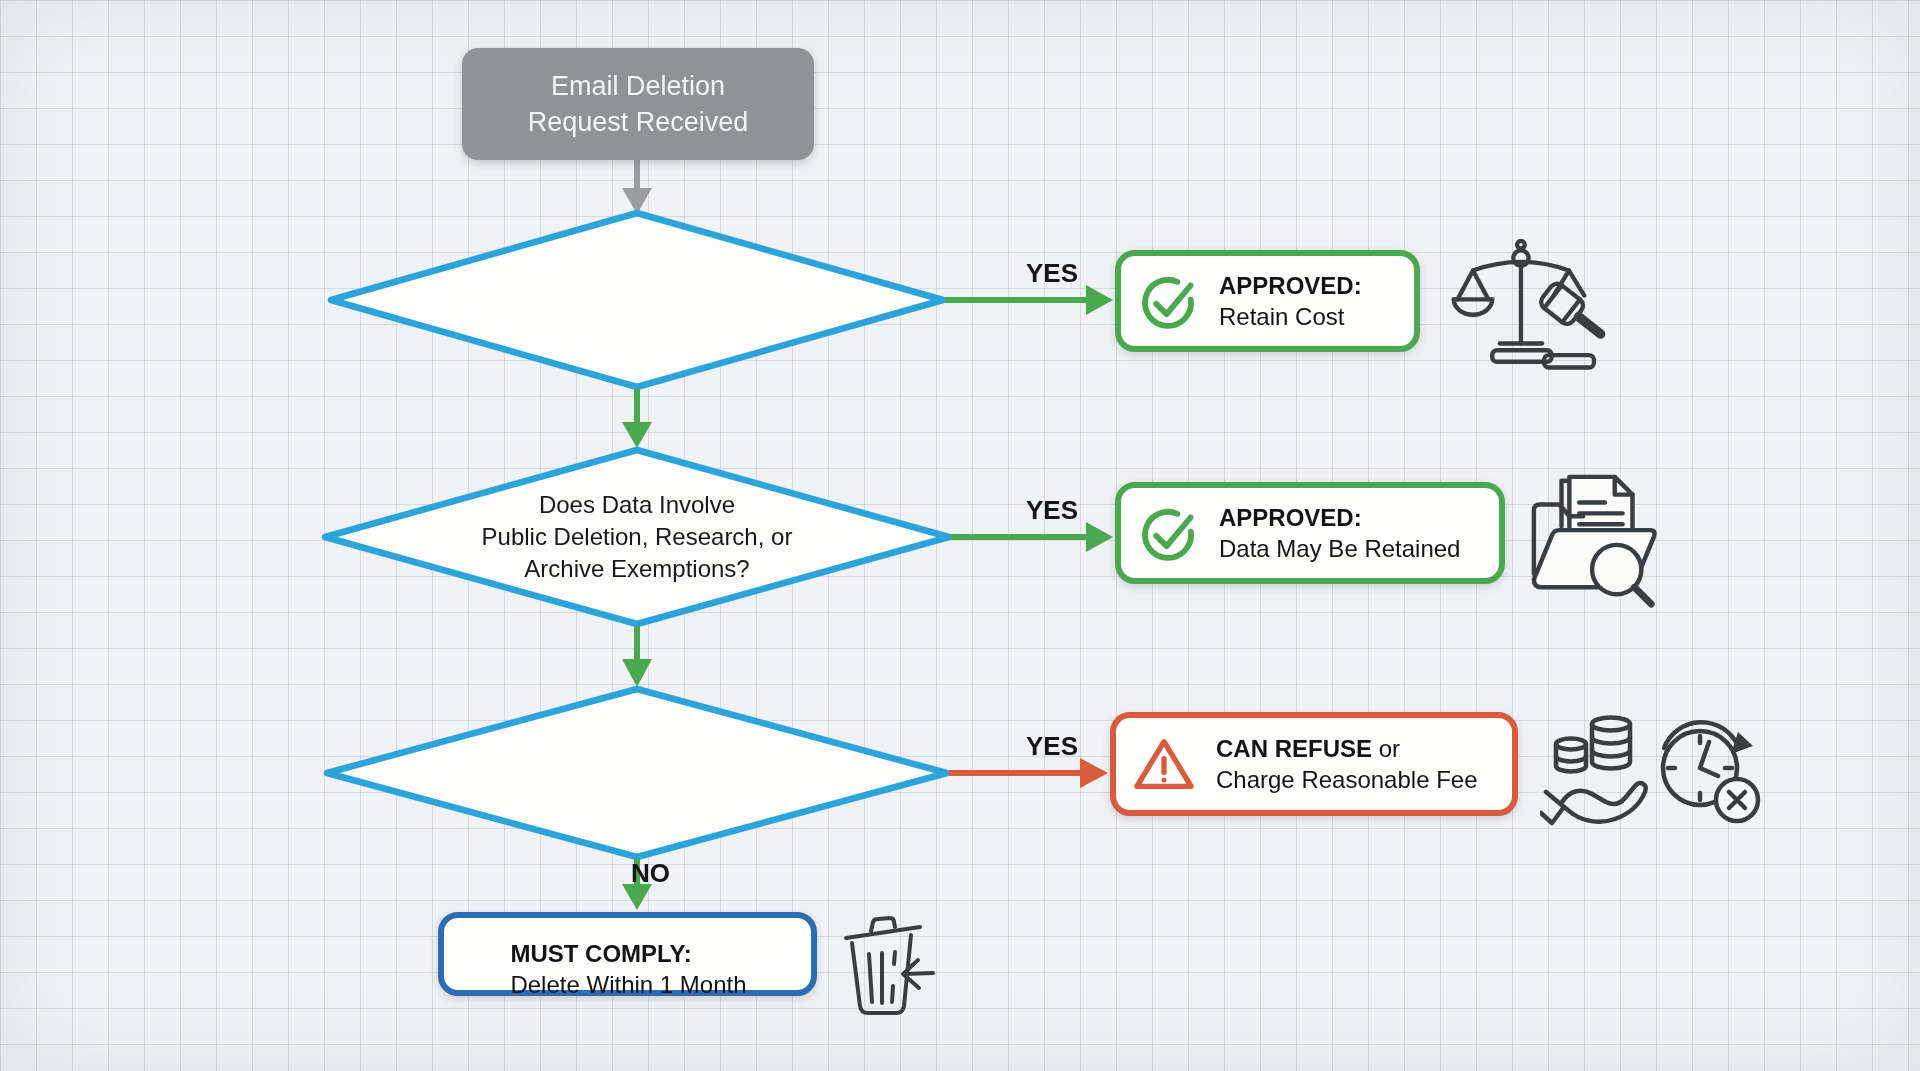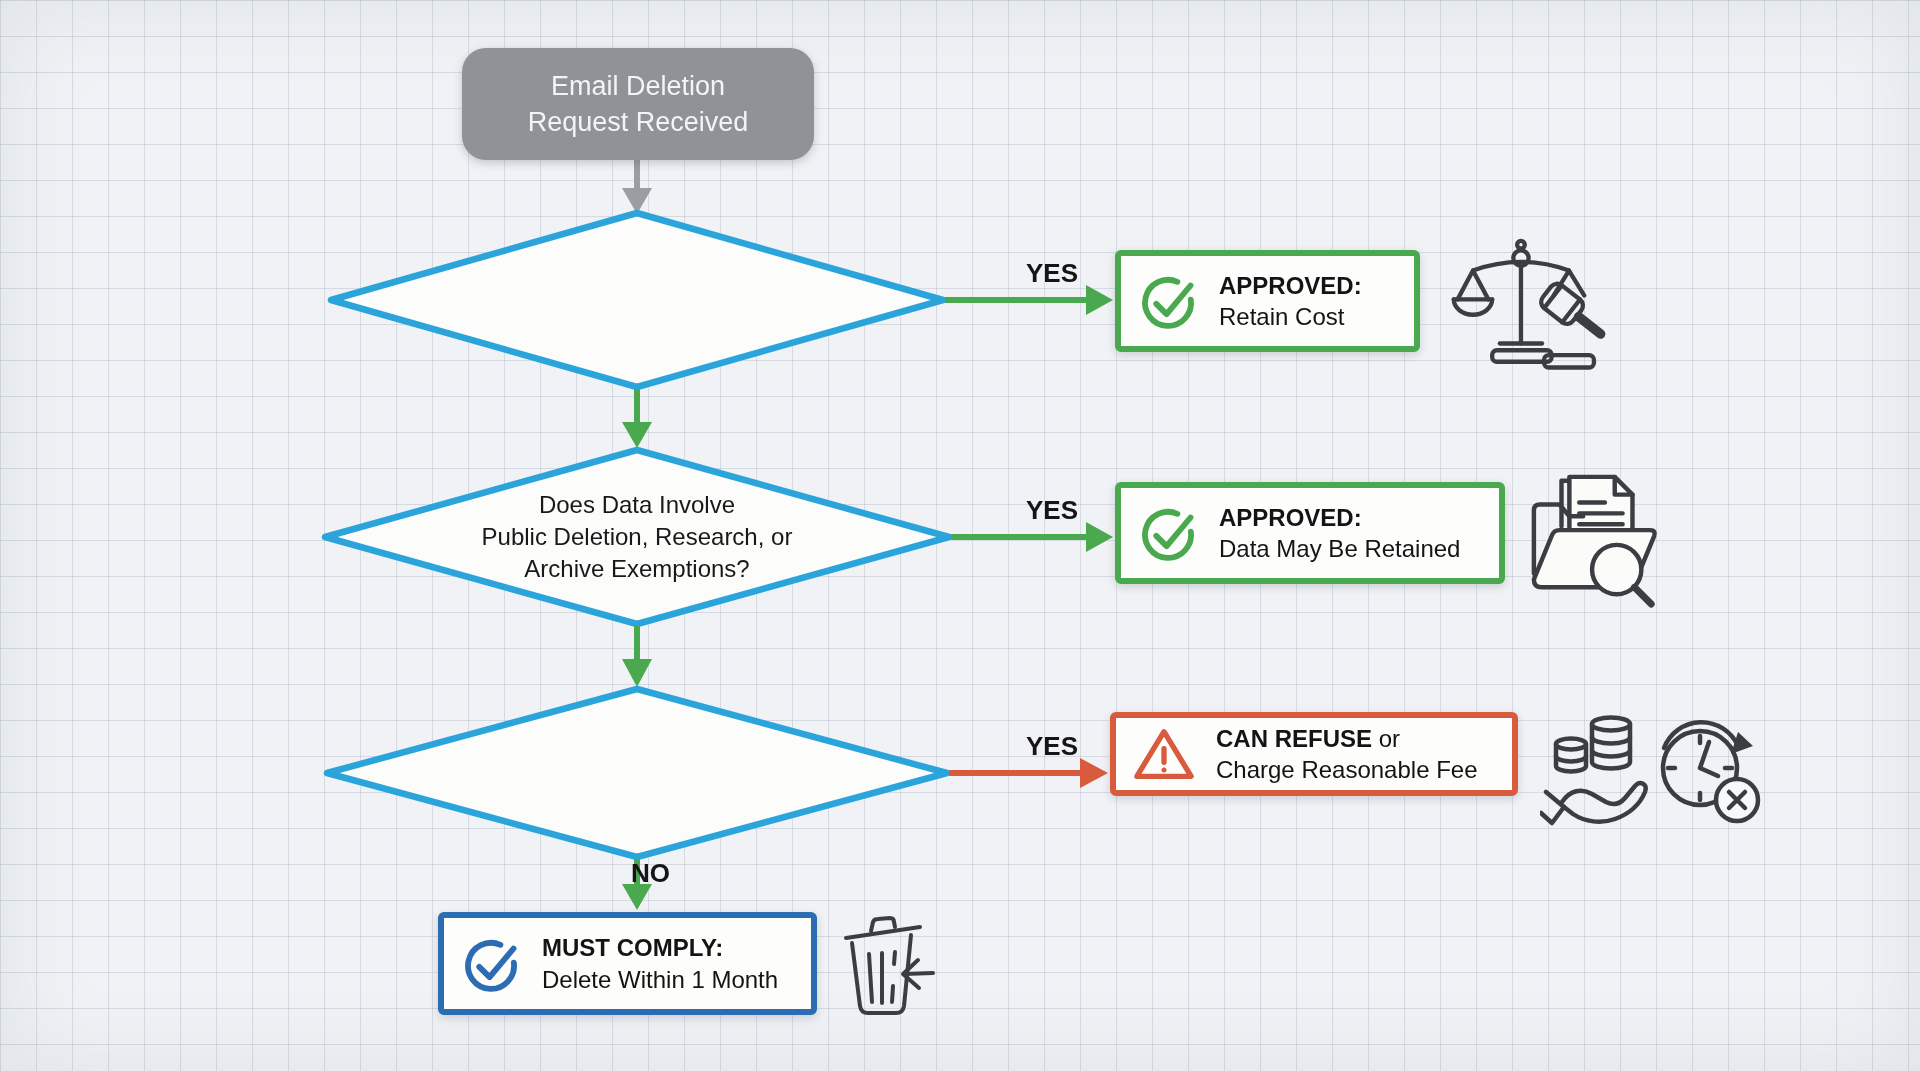--- a/index.html
+++ b/index.html
@@ -11,21 +11,21 @@
       linear-gradient(rgba(120,135,160,0.22) 1px, transparent 1px),
       linear-gradient(90deg, rgba(120,135,160,0.22) 1px, transparent 1px);
     background-size:36px 36px;
     box-shadow:inset 0 0 90px rgba(90,105,130,0.12);
   }
   .layer{position:absolute;left:0;top:0;width:1920px;height:1071px;}
   .abs{position:absolute;}
 
   .start-node{
     left:462px;top:48px;width:352px;height:112px;
-    background:#8f9397;border-radius:24px;
+    background:#8f9397;border-radius:16px;
     display:flex;flex-direction:column;align-items:center;justify-content:center;
     color:#f3f4f5;font-size:27px;line-height:1.35;text-align:center;
     box-shadow:0 3px 8px rgba(60,70,90,0.25);
   }
 
   .decision-text{
     display:flex;flex-direction:column;align-items:center;justify-content:center;
     text-align:center;color:#191919;font-size:24px;line-height:1.33;
   }
   .d1-text{left:417px;top:240px;width:440px;height:120px;}
@@ -34,30 +34,30 @@
 
   .edge-label{
     font-size:26px;font-weight:700;color:#151515;text-align:right;width:120px;
   }
   .yes-1{left:958px;top:258px;}
   .yes-2{left:958px;top:495px;}
   .yes-3{left:958px;top:731px;}
   .no-label{left:631px;top:858px;width:90px;text-align:left;}
 
   .outcome{
-    background:#fdfdfb;border:6px solid #000;border-radius:6px;
+    background:#fdfdfb;border:6px solid #000;border-radius:20px;
     display:flex;align-items:center;gap:20px;padding:0 14px 0 16px;
     box-shadow:0 3px 9px rgba(60,70,90,0.20);box-sizing:border-box;
   }
   .outcome .txt{color:#141414;font-size:24px;line-height:1.3;white-space:nowrap;}
   .outcome .txt .bold{font-weight:700;}
   .outcome-1{left:1115px;top:250px;width:305px;height:102px;border-color:#4aa94f;}
   .outcome-2{left:1115px;top:482px;width:390px;height:102px;border-color:#4aa94f;}
-  .outcome-3{left:1110px;top:712px;width:408px;height:84px;border-color:#d95b3d;}
-  .outcome-4{left:438px;top:912px;width:379px;height:103px;border-color:#2b6cb3;}
+  .outcome-3{left:1110px;top:712px;width:408px;height:104px;border-color:#d95b3d;}
+  .outcome-4{left:438px;top:912px;width:379px;height:84px;border-color:#2b6cb3;flex-direction:column;}
 
   .side-icon{pointer-events:none;}
   .scales-icon-box{left:1448px;top:236px;width:168px;height:144px;}
   .folder-icon-box{left:1526px;top:464px;width:140px;height:148px;}
   .hand-icon-box{left:1540px;top:702px;width:112px;height:126px;}
   .clock-icon-box{left:1650px;top:704px;width:118px;height:122px;}
   .trash-icon-box{left:838px;top:912px;width:106px;height:106px;}
 </style>
 </head>
 <body>

